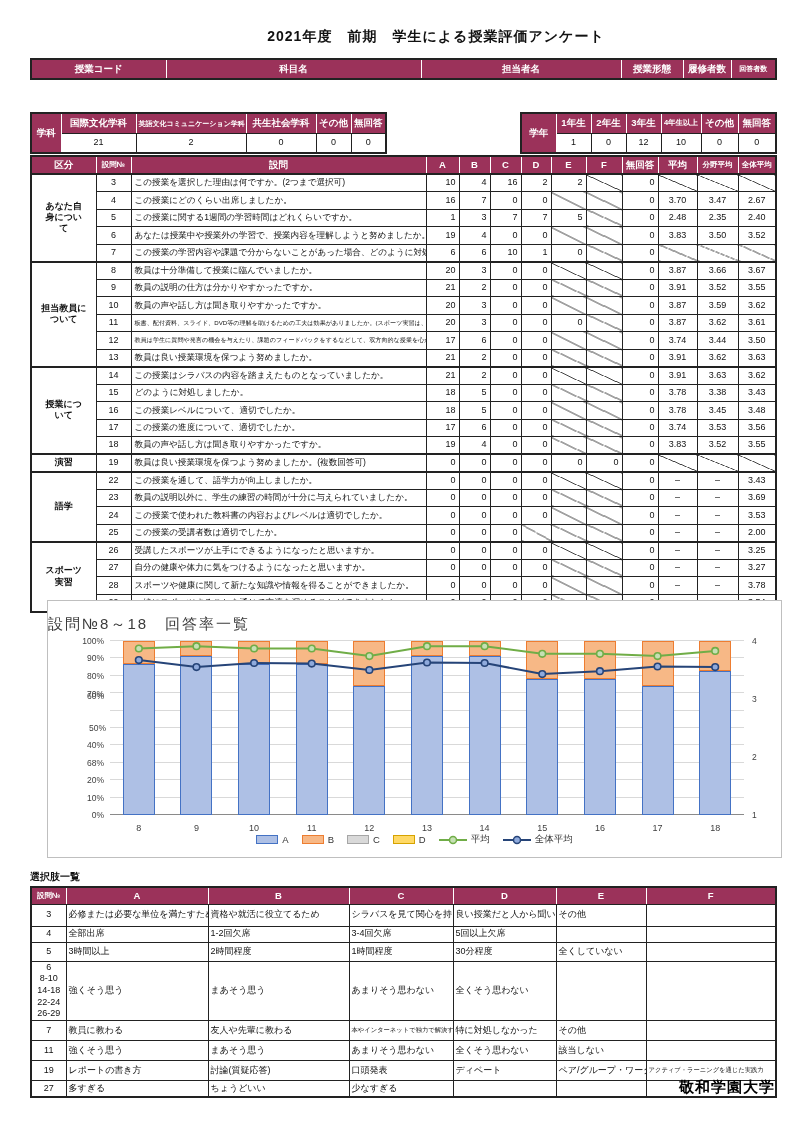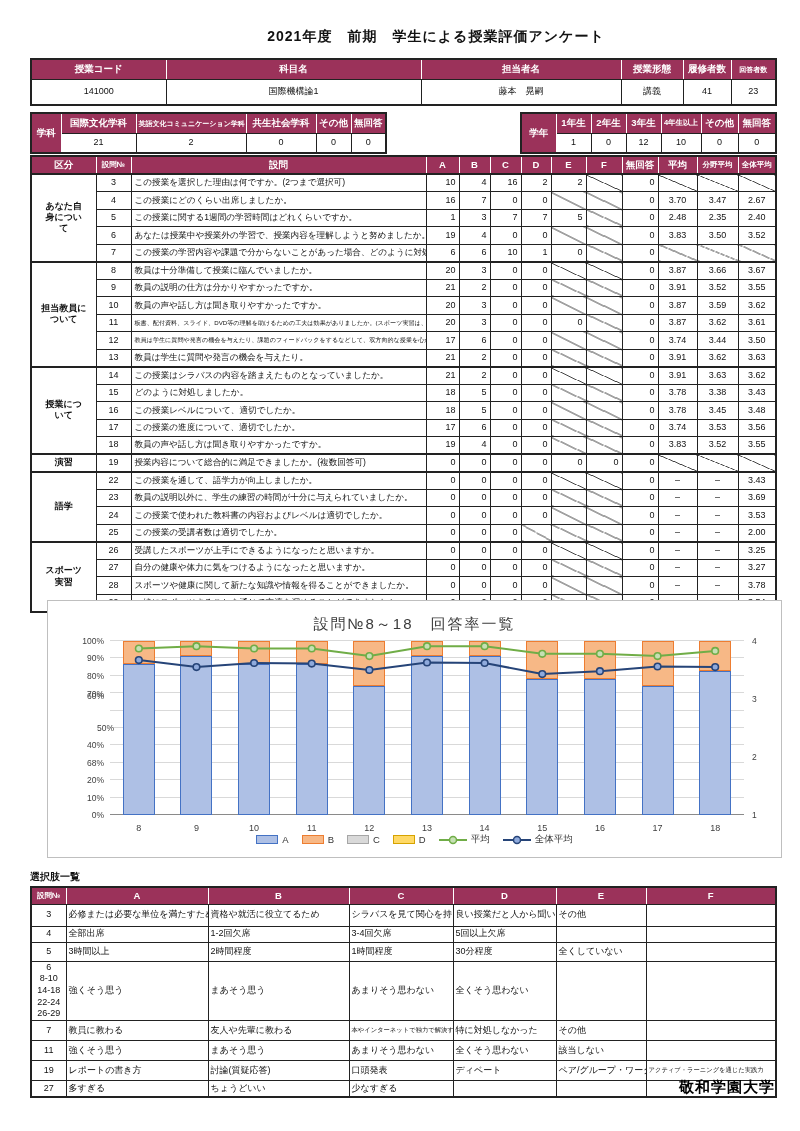--- a/index.html
+++ b/index.html
@@ -31,21 +31,21 @@
   .tbl-main td.no{text-align:center;}
   .tbl-main td.q{text-align:left;padding-left:3px;font-size:8.6px;}
   .tbl-main td.q.small{font-size:6.1px;}
   .tbl-main td.num{text-align:right;padding-right:3px;}
   .tbl-main td.avg{text-align:center;}
   .tbl-main tr.sec-start td{border-top:2px solid #222;}
   td.slash{background:linear-gradient(to top right,transparent 48.5%,#444 48.5%,#444 51.5%,transparent 51.5%);}
   
   .chart-box{position:absolute;left:47px;top:600px;width:733px;height:256px;
         border:1px solid #BFBFBF;background:#fff;}
-  .chart-title{position:absolute;top:14px;width:100%;text-align:center;
+  .chart-title{position:absolute;top:14px;width:100%;
         font-size:15px;color:#3a3a3a;letter-spacing:2px;}
   .plot{position:absolute;left:62px;top:40px;width:634px;height:174px;}
   .grid{position:absolute;left:0;width:100%;height:1px;background:#D9D9D9;}
   .grid.zero{background:#8a8a8a;}
   .seg{position:absolute;box-sizing:border-box;border:1px solid transparent;}
   .plot svg{position:absolute;left:0;top:0;overflow:visible;}
   .ylab{position:absolute;width:50px;text-align:right;font-size:8.5px;color:#404040;}
   .ylab-r{position:absolute;text-align:left;font-size:8.5px;color:#404040;}
   .xlab{position:absolute;text-align:center;font-size:9px;color:#404040;}
   .legend{position:absolute;left:0;top:232px;width:100%;display:flex;
@@ -80,28 +80,20 @@
       </colgroup>
     <tbody>
         <tr class="hdr">
       <th>授業コード</th>
       <th>科目名</th>
       <th>担当者名</th>
       <th>授業形態</th>
       <th>履修者数</th>
       <th class="sm">回答者数</th>
     </tr>
-    <tr class="val">
-      <td class="c">141000</td>
-      <td class="c">国際機構論1</td>
-      <td class="c">藤本　晃嗣</td>
-      <td class="c">講義</td>
-      <td class="c">41</td>
-      <td class="c">23</td>
-    </tr>
   </tbody>
     </table>
 
   <table class="t tbl-dept">
     <colgroup>
         <col style="width:30px">
         <col style="width:75px">
         <col style="width:110px">
         <col style="width:70px">
         <col style="width:35px">
@@ -328,21 +320,21 @@
           <td class="num">0</td>
           <td class="slash"></td>
           <td class="slash"></td>
           <td class="num">0</td>
           <td class="avg">3.74</td>
           <td class="avg">3.44</td>
           <td class="avg">3.50</td>
         </tr>
         <tr>
           <td class="no">13</td>
-          <td class="q">教員は学生に質問や発言の機会を与えたり。</td>
+          <td class="q">教員は良い授業環境を保つよう努めましたか。</td>
           <td class="num">21</td>
           <td class="num">2</td>
           <td class="num">0</td>
           <td class="num">0</td>
           <td class="slash"></td>
           <td class="slash"></td>
           <td class="num">0</td>
           <td class="avg">3.91</td>
           <td class="avg">3.62</td>
           <td class="avg">3.63</td>
@@ -414,21 +406,21 @@
           <td class="slash"></td>
           <td class="slash"></td>
           <td class="num">0</td>
           <td class="avg">3.83</td>
           <td class="avg">3.52</td>
           <td class="avg">3.55</td>
         </tr>
         <tr class="sec-start">
           <td class="kubun" rowspan="1">演習</td>
           <td class="no">19</td>
-          <td class="q">授業内容について総合的に満足できましたか。(複数回答可)</td>
+          <td class="q">教員は良い授業環境を保つよう努めましたか。(複数回答可)</td>
           <td class="num">0</td>
           <td class="num">0</td>
           <td class="num">0</td>
           <td class="num">0</td>
           <td class="num">0</td>
           <td class="num">0</td>
           <td class="num">0</td>
           <td class="slash"></td>
           <td class="slash"></td>
           <td class="slash"></td>
@@ -612,21 +604,21 @@
           <circle cx="547.5454545454546" cy="25.5" r="3.3" fill="#8FAADC" stroke="#264478" stroke-width="1.6"></circle>
           <circle cx="605.1818181818182" cy="26.1" r="3.3" fill="#8FAADC" stroke="#264478" stroke-width="1.6"></circle>
         </svg>
       </div>
     <div id="yl">
         <div class="ylab" style="left: 6px; top: 35px;">100%</div>
         <div class="ylab" style="left: 6px; top: 52.4px;">90%</div>
         <div class="ylab" style="left: 6px; top: 69.8px;">80%</div>
         <div class="ylab" style="left: 6px; top: 88px;">70%</div>
         <div class="ylab" style="left: 6px; top: 90px;">60%</div>
-        <div class="ylab" style="left: 16px; top: 122px;">50%</div>
+        <div class="ylab" style="left: 8px; top: 122px;">50%</div>
         <div class="ylab" style="left: 6px; top: 139.4px;">40%</div>
         <div class="ylab" style="left: 6px; top: 156.8px;">68%</div>
         <div class="ylab" style="left: 6px; top: 174.2px;">20%</div>
         <div class="ylab" style="left: 6px; top: 191.6px;">10%</div>
         <div class="ylab" style="left: 6px; top: 209px;">0%</div>
       </div>
     <div id="yr">
         <div class="ylab-r" style="left: 704px; top: 35px;">4</div>
         <div class="ylab-r" style="left: 704px; top: 93px;">3</div>
         <div class="ylab-r" style="left: 704px; top: 151px;">2</div>

